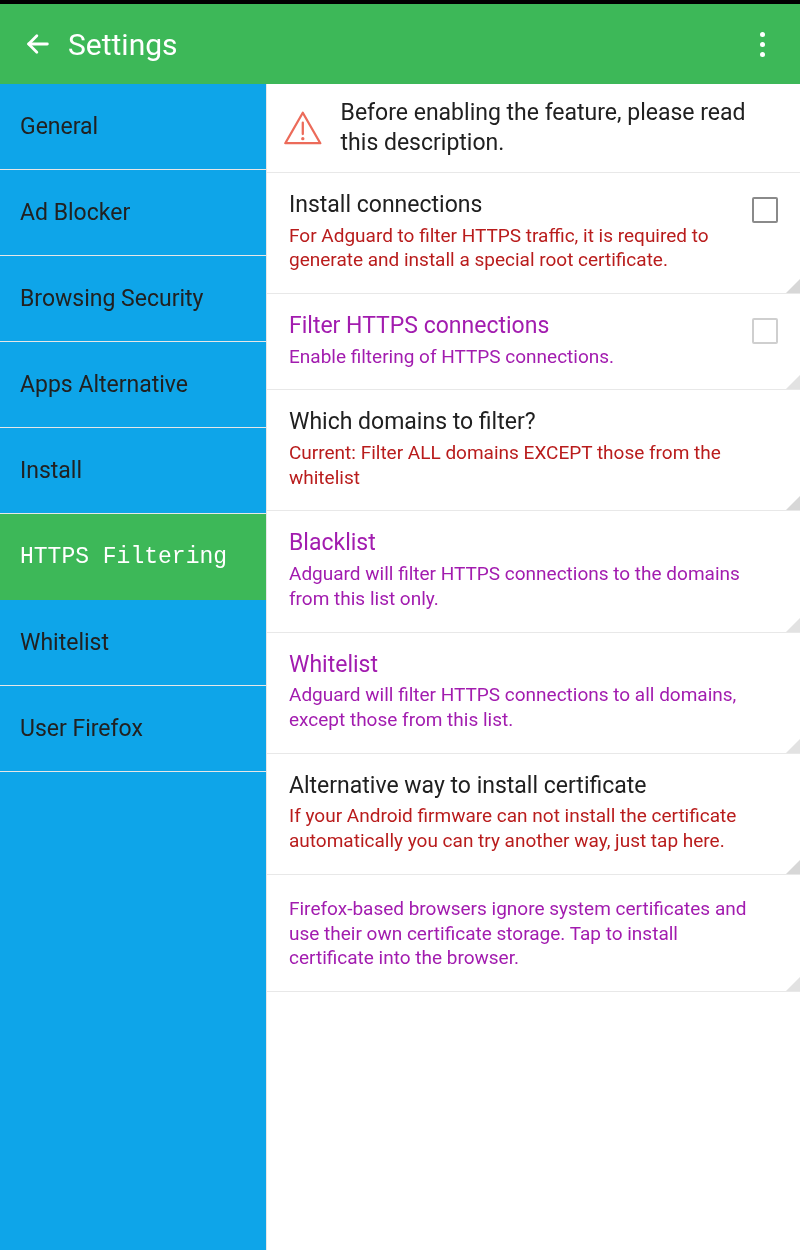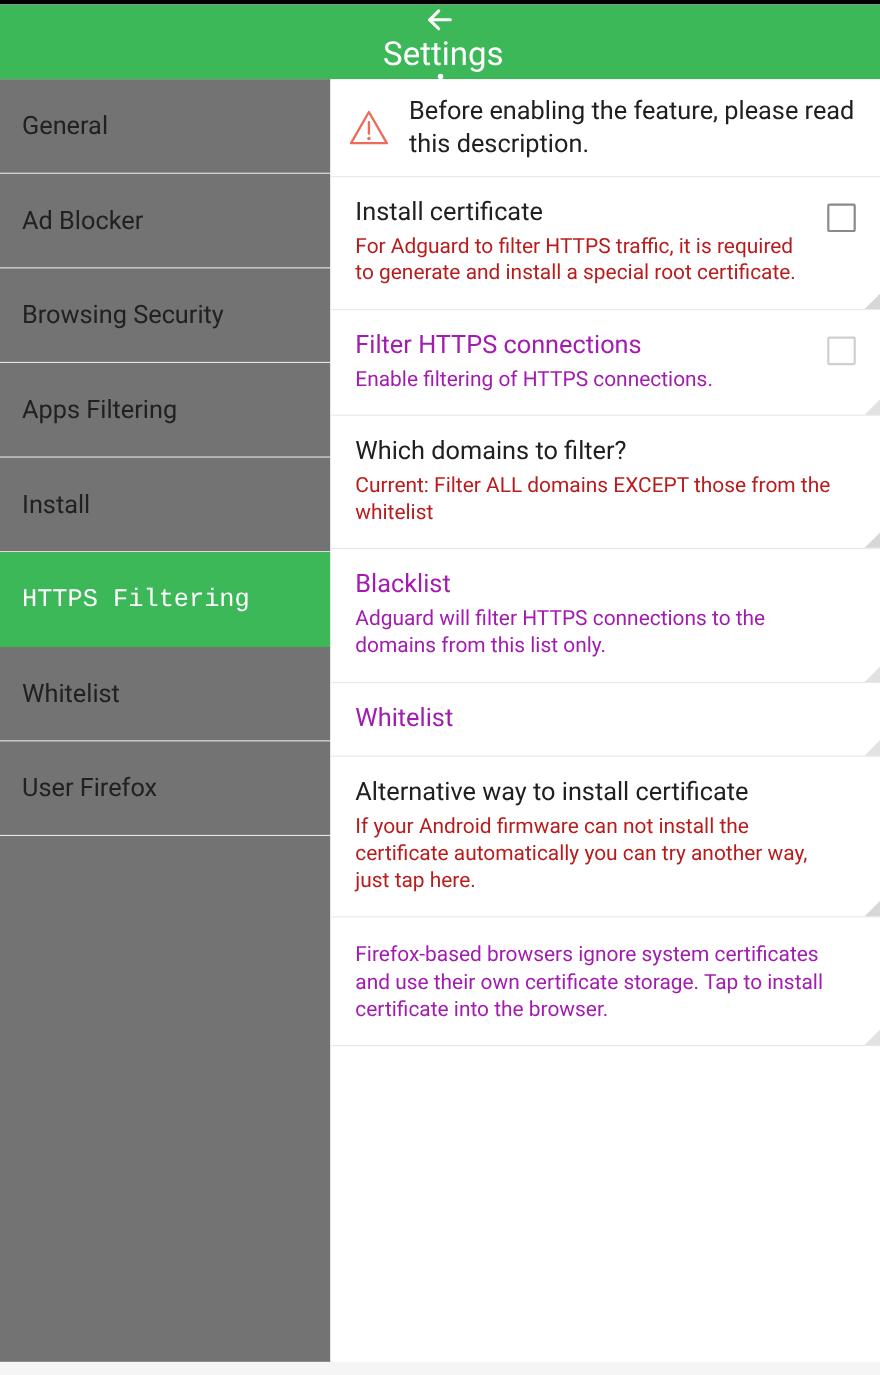--- a/index.html
+++ b/index.html
@@ -2,26 +2,25 @@
 <html><head>
 <meta charset="utf-8">
 <style>
   * { box-sizing: border-box; margin: 0; padding: 0; }
   html, body { width: 800px; height: 1250px; font-family: Roboto, "Helvetica Neue", Arial, sans-serif; background:#f5f5f5; overflow:hidden; }
   body { border-top: 4px solid #000; }
 
   
   .appbar {
     background: #3db858;
-    height: 68px;
+    height: 80px;
     display: flex;
     align-items: center;
     padding: 0 14px;
     color: #fff;
-    flex-direction: column;
   }
   .appbar .back {
     width: 48px; height: 48px;
     display:flex; align-items:center; justify-content:center;
     cursor:pointer;
   }
   .appbar .title {
     font-size: 30px;
     font-weight: 400;
     margin-left: 6px;
@@ -32,22 +31,22 @@
     display:flex; align-items:center; justify-content:center;
     cursor:pointer;
   }
   .overflow .dots { display:flex; flex-direction:column; gap:5px; }
   .overflow .dot { width:5px; height:5px; border-radius:50%; background:#fff; }
 
   .content { display:flex; height: calc(1250px - 84px); }
 
   
   .sidebar {
-    width: 301px;
-    background:#737373;
+    width: 267px;
+    background:#0ea5e9;
     border-right: 1px solid #e7e7e7;
   }
   .nav-item {
     height: 86px;
     padding: 0 20px;
     display:flex;
     align-items:center;
     font-size: 23px;
     color:#212121;
     border-bottom: 1px solid #e7e7e7;
@@ -130,21 +129,21 @@
       <div class="nav-item">
         <span>General</span>
       </div>
       <div class="nav-item">
         <span>Ad Blocker</span>
       </div>
       <div class="nav-item">
         <span>Browsing Security</span>
       </div>
       <div class="nav-item">
-        <span>Apps Filtering</span>
+        <span>Apps Alternative</span>
       </div>
       <div class="nav-item">
         <span>Install</span>
       </div>
       <div class="nav-item selected">
         <span>HTTPS Filtering</span>
       </div>
       <div class="nav-item">
         <span>Whitelist</span>
       </div>
@@ -160,21 +159,21 @@
         <line x1="26" y1="17" x2="26" y2="32" stroke="#ec6b5a" stroke-width="3" stroke-linecap="round"></line>
         <circle cx="26" cy="38" r="2.2" fill="#ec6b5a"></circle>
       </svg>
       <div class="warning-text">Before enabling the feature, please read this description.</div>
     </div>
 
     <div id="settings-list">
         <div class="setting">
           <div class="row">
             <div class="texts">
-              <div class="title2">Install certificate</div>
+              <div class="title2">Install connections</div>
               <div class="sub">For Adguard to filter HTTPS traffic, it is required to generate and install a special root certificate.</div>
             </div>
             <div class="checkbox"></div>
           </div>
         </div>
         <div class="setting disabled">
           <div class="row">
             <div class="texts">
               <div class="title2">Filter HTTPS connections</div>
               <div class="sub">Enable filtering of HTTPS connections.</div>
@@ -195,20 +194,21 @@
             <div class="texts">
               <div class="title2">Blacklist</div>
               <div class="sub">Adguard will filter HTTPS connections to the domains from this list only.</div>
             </div>
           </div>
         </div>
         <div class="setting disabled">
           <div class="row">
             <div class="texts">
               <div class="title2">Whitelist</div>
+              <div class="sub">Adguard will filter HTTPS connections to all domains, except those from this list.</div>
             </div>
           </div>
         </div>
         <div class="setting">
           <div class="row">
             <div class="texts">
               <div class="title2">Alternative way to install certificate</div>
               <div class="sub">If your Android firmware can not install the certificate automatically you can try another way, just tap here.</div>
             </div>
           </div>

